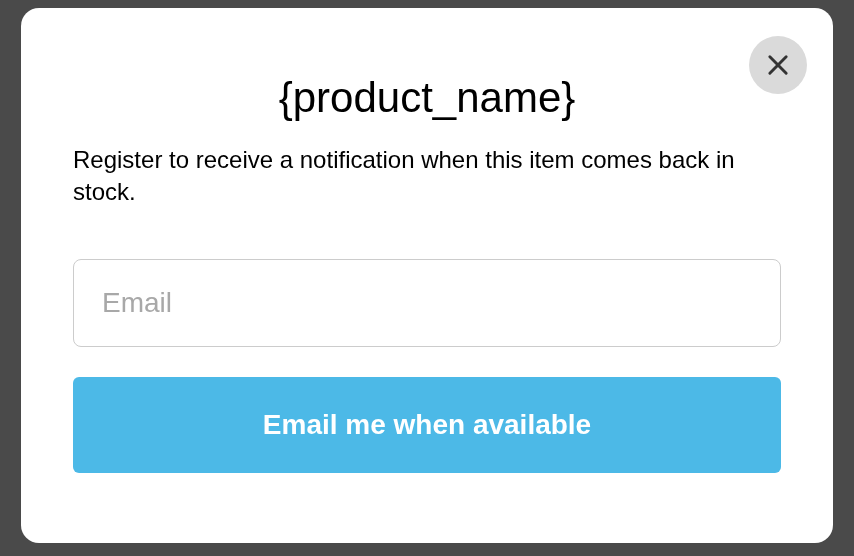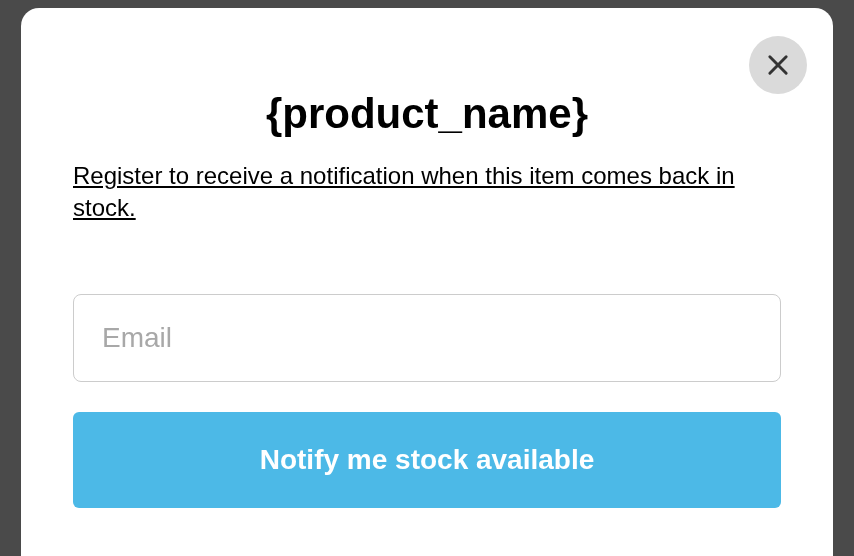--- a/index.html
+++ b/index.html
@@ -43,33 +43,32 @@
     }
     
     .close-btn svg {
       width: 28px;
       height: 28px;
     }
     
     .modal-title {
       text-align: center;
       font-size: 42px;
-      font-weight: 700;
+      font-weight: 400;
       color: #000000;
-      margin-top: 52px;
+      margin-top: 36px;
       margin-bottom: 22px;
     }
     
     .modal-description {
       font-size: 24px;
       font-weight: 400;
       color: #000000;
       line-height: 1.35;
-      margin-bottom: 69px;
-      text-decoration: underline;
+      margin-bottom: 50px;
     }
     
     .email-input {
       width: 100%;
       height: 88px;
       border: 1px solid #cccccc;
       border-radius: 8px;
       padding: 0 28px;
       font-size: 28px;
       color: #333333;
@@ -103,14 +102,14 @@
       <line x1="19" y1="5" x2="5" y2="19"></line>
     </svg>
   </button>
   
   <h1 class="modal-title">{product_name}</h1>
   
   <p class="modal-description">Register to receive a notification when this item comes back in stock.</p>
   
   <input type="email" class="email-input" placeholder="Email" style="">
   
-  <button class="notify-btn">Notify me stock available</button>
+  <button class="notify-btn">Email me when available</button>
 </div>
 
 </body></html>

